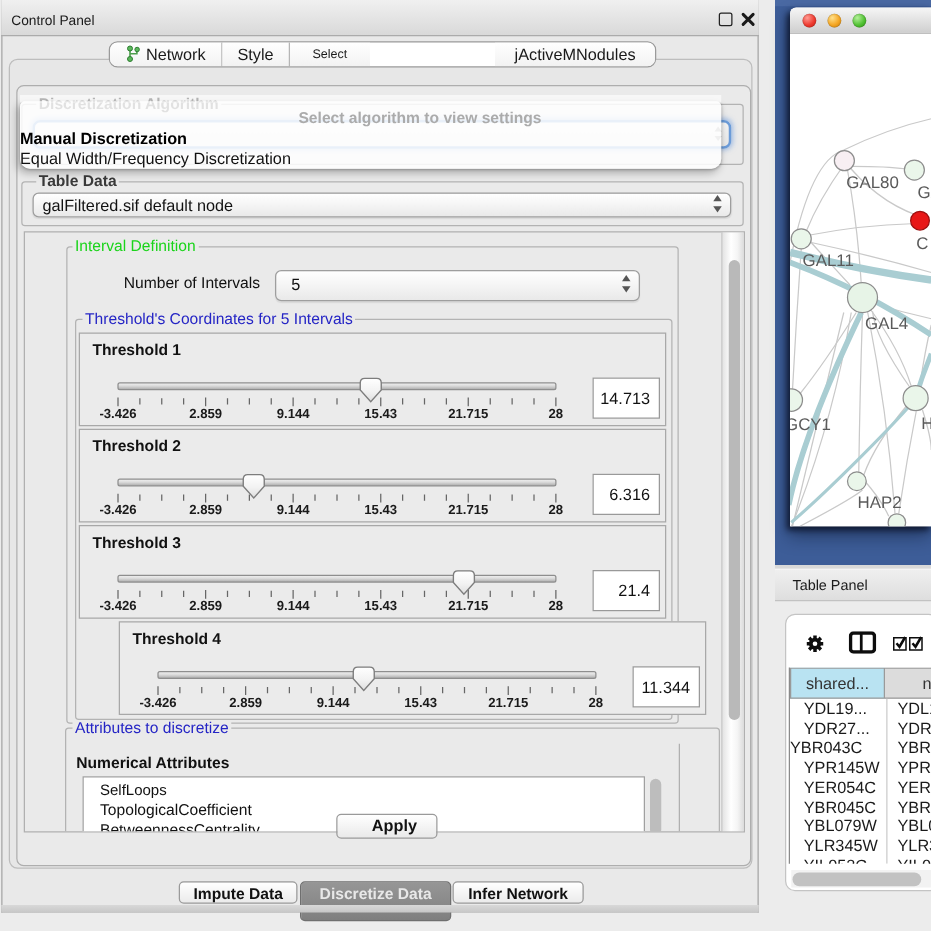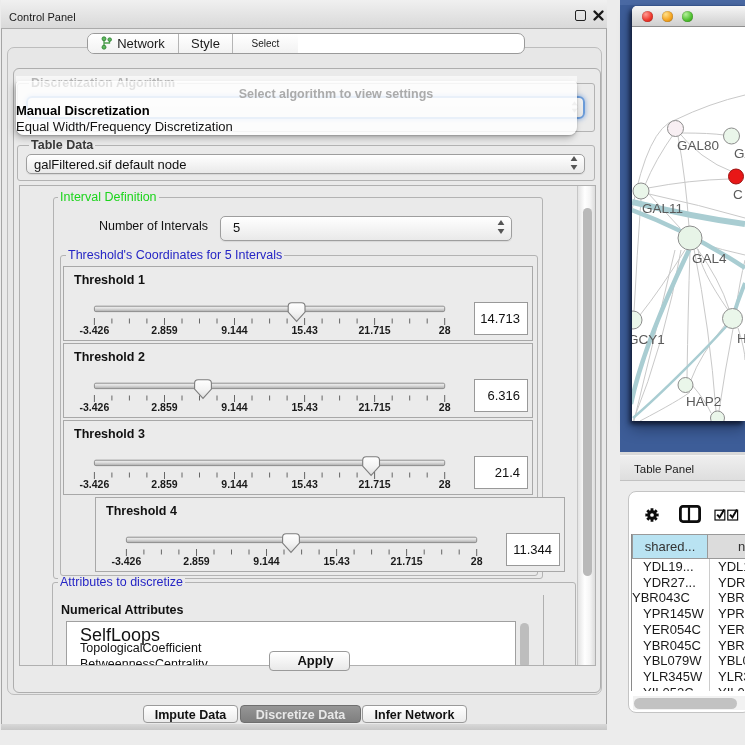--- a/index.html
+++ b/index.html
@@ -37,20 +37,21 @@
       <path d="M3 3.5 V11 M3 7 H8.5 V4" stroke="#4d9e4d" stroke-width="1.3" fill="none"></path>
       <circle cx="3" cy="2.8" r="2" fill="#5cb85c" stroke="#2e7d32" stroke-width="0.8"></circle>
       <circle cx="3" cy="11.2" r="2" fill="#5cb85c" stroke="#2e7d32" stroke-width="0.8"></circle>
       <circle cx="8.7" cy="3.6" r="1.8" fill="#5cb85c" stroke="#2e7d32" stroke-width="0.8"></circle>
     </svg>
     Network
   </div>
   <div style="width:53px;display:flex;align-items:center;justify-content:center;border-right:1px solid #b5b5b5;font-size:13px;color:#1a1a1a;background:linear-gradient(#ffffff,#f2f2f2);">Style</div>
   <div style="width:65px;display:flex;align-items:center;justify-content:center;font-size:10px;color:#1a1a1a;background:linear-gradient(#ffffff,#f2f2f2);">Select</div>
   <div style="width:101px;display:flex;align-items:center;justify-content:center;font-size:13px;color:#f0f0f0;background:linear-gradient(#9b9b9b,#7f7f7f);margin-top:27px;">Cyni Toolbox</div>
+  <div style="width:129px;display:flex;align-items:center;justify-content:center;font-size:13px;color:#1a1a1a;background:linear-gradient(#ffffff,#f2f2f2);">jActiveMNodules</div>
 </div>
 
 <div class="grp" style="left:16.5px;top:83px;width:576px;height:47px;"></div>
 <div class="grplabel" style="left:29px;top:77px;font-weight:600;">Discretization Algorithm</div>
 <div class="combo" style="left:26px;top:96px;width:559px;height:23px;box-sizing:border-box;background:linear-gradient(#f2f2f2,#e6e6e6);border:2.5px solid #6b9bd8;border-radius:6px;box-shadow:0 0 4px 1px rgba(100,150,220,0.55);"></div>
 <svg class="abs" style="left:570px;top:99px;" width="9" height="16" viewBox="0 0 10 16">
     <path d="M5 1.5 L8.2 6 H1.8 Z" fill="#9a9a9a"></path>
     <path d="M5 14.5 L8.2 10 H1.8 Z" fill="#9a9a9a"></path>
   </svg>
 
@@ -162,41 +163,41 @@
         </g>
       </svg>
     <div class="vbox">11.344</div>
   </div>
 
   <div class="grp" style="left:32px;top:396px;width:522px;height:100px;"></div>
   <div class="grplabel" style="left:38px;top:390px;color:#2525c5;">Attributes to discretize</div>
   <div class="abs" style="left:41px;top:417px;font-size:12.5px;font-weight:bold;color:#111;">Numerical Attributes</div>
   <div class="abs" style="left:523px;top:409px;width:1px;height:72px;background:#b0b0b0;"></div>
   <div class="abs" style="left:46px;top:435px;width:450px;height:46px;background:#ffffff;border:1px solid #a0a0a0;box-sizing:border-box;">
-    <div class="abs" style="left:13px;top:3px;font-size:18px;color:#111;">SelfLoops</div>
+    <div class="abs" style="left:13px;top:3px;font-size:12px;color:#111;">SelfLoops</div>
     <div class="abs" style="left:13px;top:19px;font-size:12.5px;color:#111;">TopologicalCoefficient</div>
     <div class="abs" style="left:13px;top:35px;font-size:12.5px;color:#111;">BetweennessCentrality</div>
   </div>
   <div class="abs" style="left:499.5px;top:437px;width:9px;height:45px;background:#bdbdbd;border-radius:4.5px;"></div>
 
 </div>
 
 <div class="abs" style="left:577px;top:186px;width:18px;height:479px;background:linear-gradient(90deg,#e3e3e3,#ffffff 40%,#f5f5f5 70%,#dcdcdc);border-left:1px solid #c6c6c6;box-sizing:border-box;"></div>
 <div class="abs" style="left:582.5px;top:208px;width:9px;height:368px;background:#b9b9b9;border-radius:4.5px;"></div>
 
 <div class="abs" style="left:16px;top:81px;width:561px;height:54px;background:rgba(255,255,255,0.85);border-radius:4px 4px 8px 8px;box-shadow:-2px 3px 7px rgba(0,0,0,0.28),0 1px 2px rgba(0,0,0,0.2);"></div>
 <div class="abs" style="left:16px;top:76px;width:561px;height:6px;background:rgba(255,255,255,0.62);"></div>
 <div class="abs" style="left:16px;top:87px;width:640px;text-align:center;font-size:12.5px;font-weight:bold;color:#ababab;">Select algorithm to view settings</div>
 <div class="abs" style="left:16px;top:102.5px;font-size:13px;font-weight:bold;color:#000;">Manual Discretization</div>
 <div class="abs" style="left:16px;top:118.5px;font-size:13px;color:#111;">Equal Width/Frequency Discretization</div>
 
 <div class="abs" style="left:269px;top:651px;width:67px;height:18px;background:linear-gradient(#ffffff,#e9e9e9);border:1px solid #9a9a9a;border-radius:4px;font-size:13px;font-weight:600;color:#111;text-align:center;line-height:18px;padding-left:12px;">Apply</div>
 
 <div class="abs" style="left:143px;top:705px;width:95px;height:18px;background:linear-gradient(#ffffff,#ebebeb);border:1px solid #9a9a9a;border-radius:4px;font-size:12.5px;font-weight:600;color:#111;text-align:center;line-height:18px;box-sizing:border-box;">Impute Data</div>
-<div class="abs" style="left:240px;top:705px;width:121px;height:18px;background:linear-gradient(#969696,#7f7f7f);border:1px solid #6f6f6f;border-radius:4px;font-size:12.5px;font-weight:600;color:#e8e8e8;text-align:center;line-height:18px;box-sizing:border-box;">Discretize Data</div>
+<div class="abs" style="left:240px;top:705px;width:121px;height:32px;background:linear-gradient(#969696,#7f7f7f);border:1px solid #6f6f6f;border-radius:4px;font-size:12.5px;font-weight:600;color:#e8e8e8;text-align:center;line-height:18px;box-sizing:border-box;">Discretize Data</div>
 <div class="abs" style="left:1px;top:723.5px;width:606px;height:6.5px;background:linear-gradient(#d8d8d8,#c7c7c7);"></div>
 <div class="abs" style="left:362px;top:705px;width:105px;height:18px;background:linear-gradient(#ffffff,#ebebeb);border:1px solid #9a9a9a;border-radius:4px;font-size:12.5px;font-weight:600;color:#111;text-align:center;line-height:18px;box-sizing:border-box;">Infer Network</div>
 
 <div class="abs" id="rightside" style="left:620px;top:0;width:125px;height:452px;background:#3d5d98;"></div>
 <div class="abs" style="left:620px;top:0;width:125px;height:5px;background:#4a69a3;"></div>
 
 <div class="abs" style="left:632px;top:6px;width:113px;height:415px;border-radius:5px 0 0 0;box-shadow:-2px 3px 5px rgba(8,15,35,0.85),-1px 8px 14px rgba(8,15,35,0.4);background:#ffffff;"></div>
 <div class="abs" style="left:632px;top:6px;width:113px;height:21px;background:linear-gradient(#f6f6f6,#cfcfcf);border-radius:5px 0 0 0;border-bottom:1px solid #8e8e8e;box-sizing:border-box;"></div>
 
 <div class="abs" style="left:641.5px;top:11px;width:11px;height:11px;border-radius:50%;background:radial-gradient(circle at 35% 30%,#ff9a92,#ee3b30 55%,#c21c12);box-shadow:inset 0 0 1px rgba(0,0,0,0.5);"></div>

